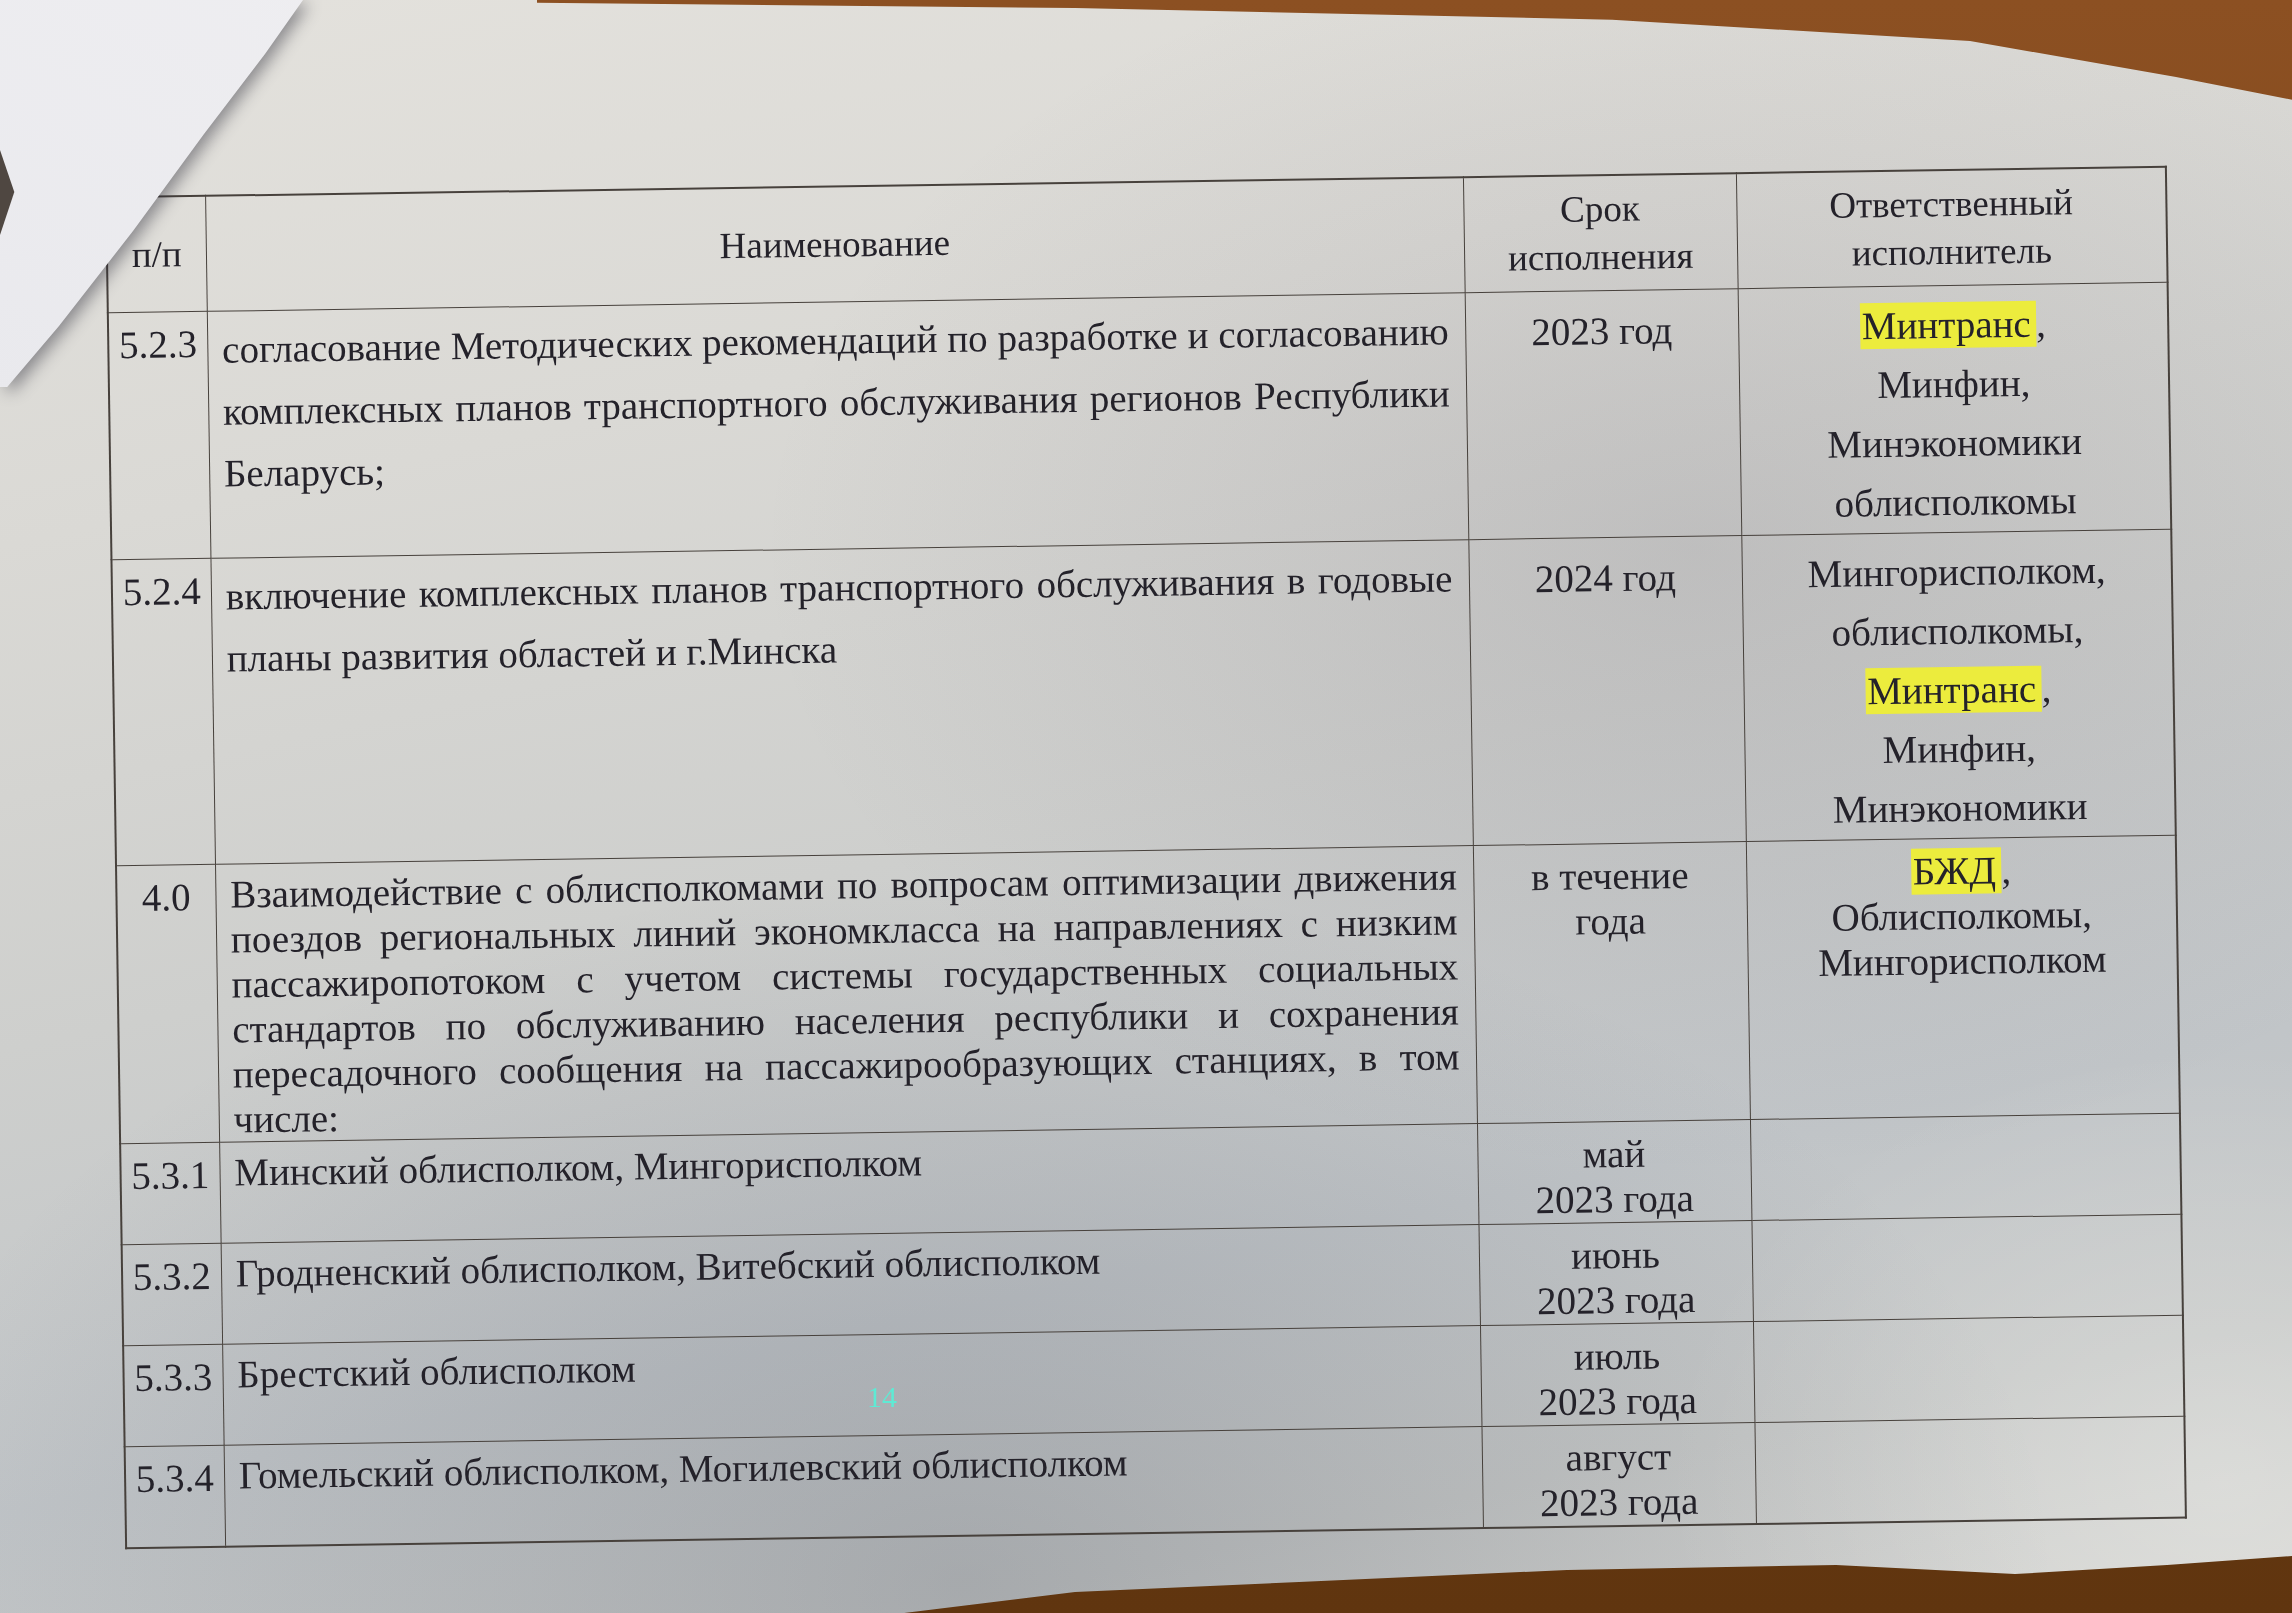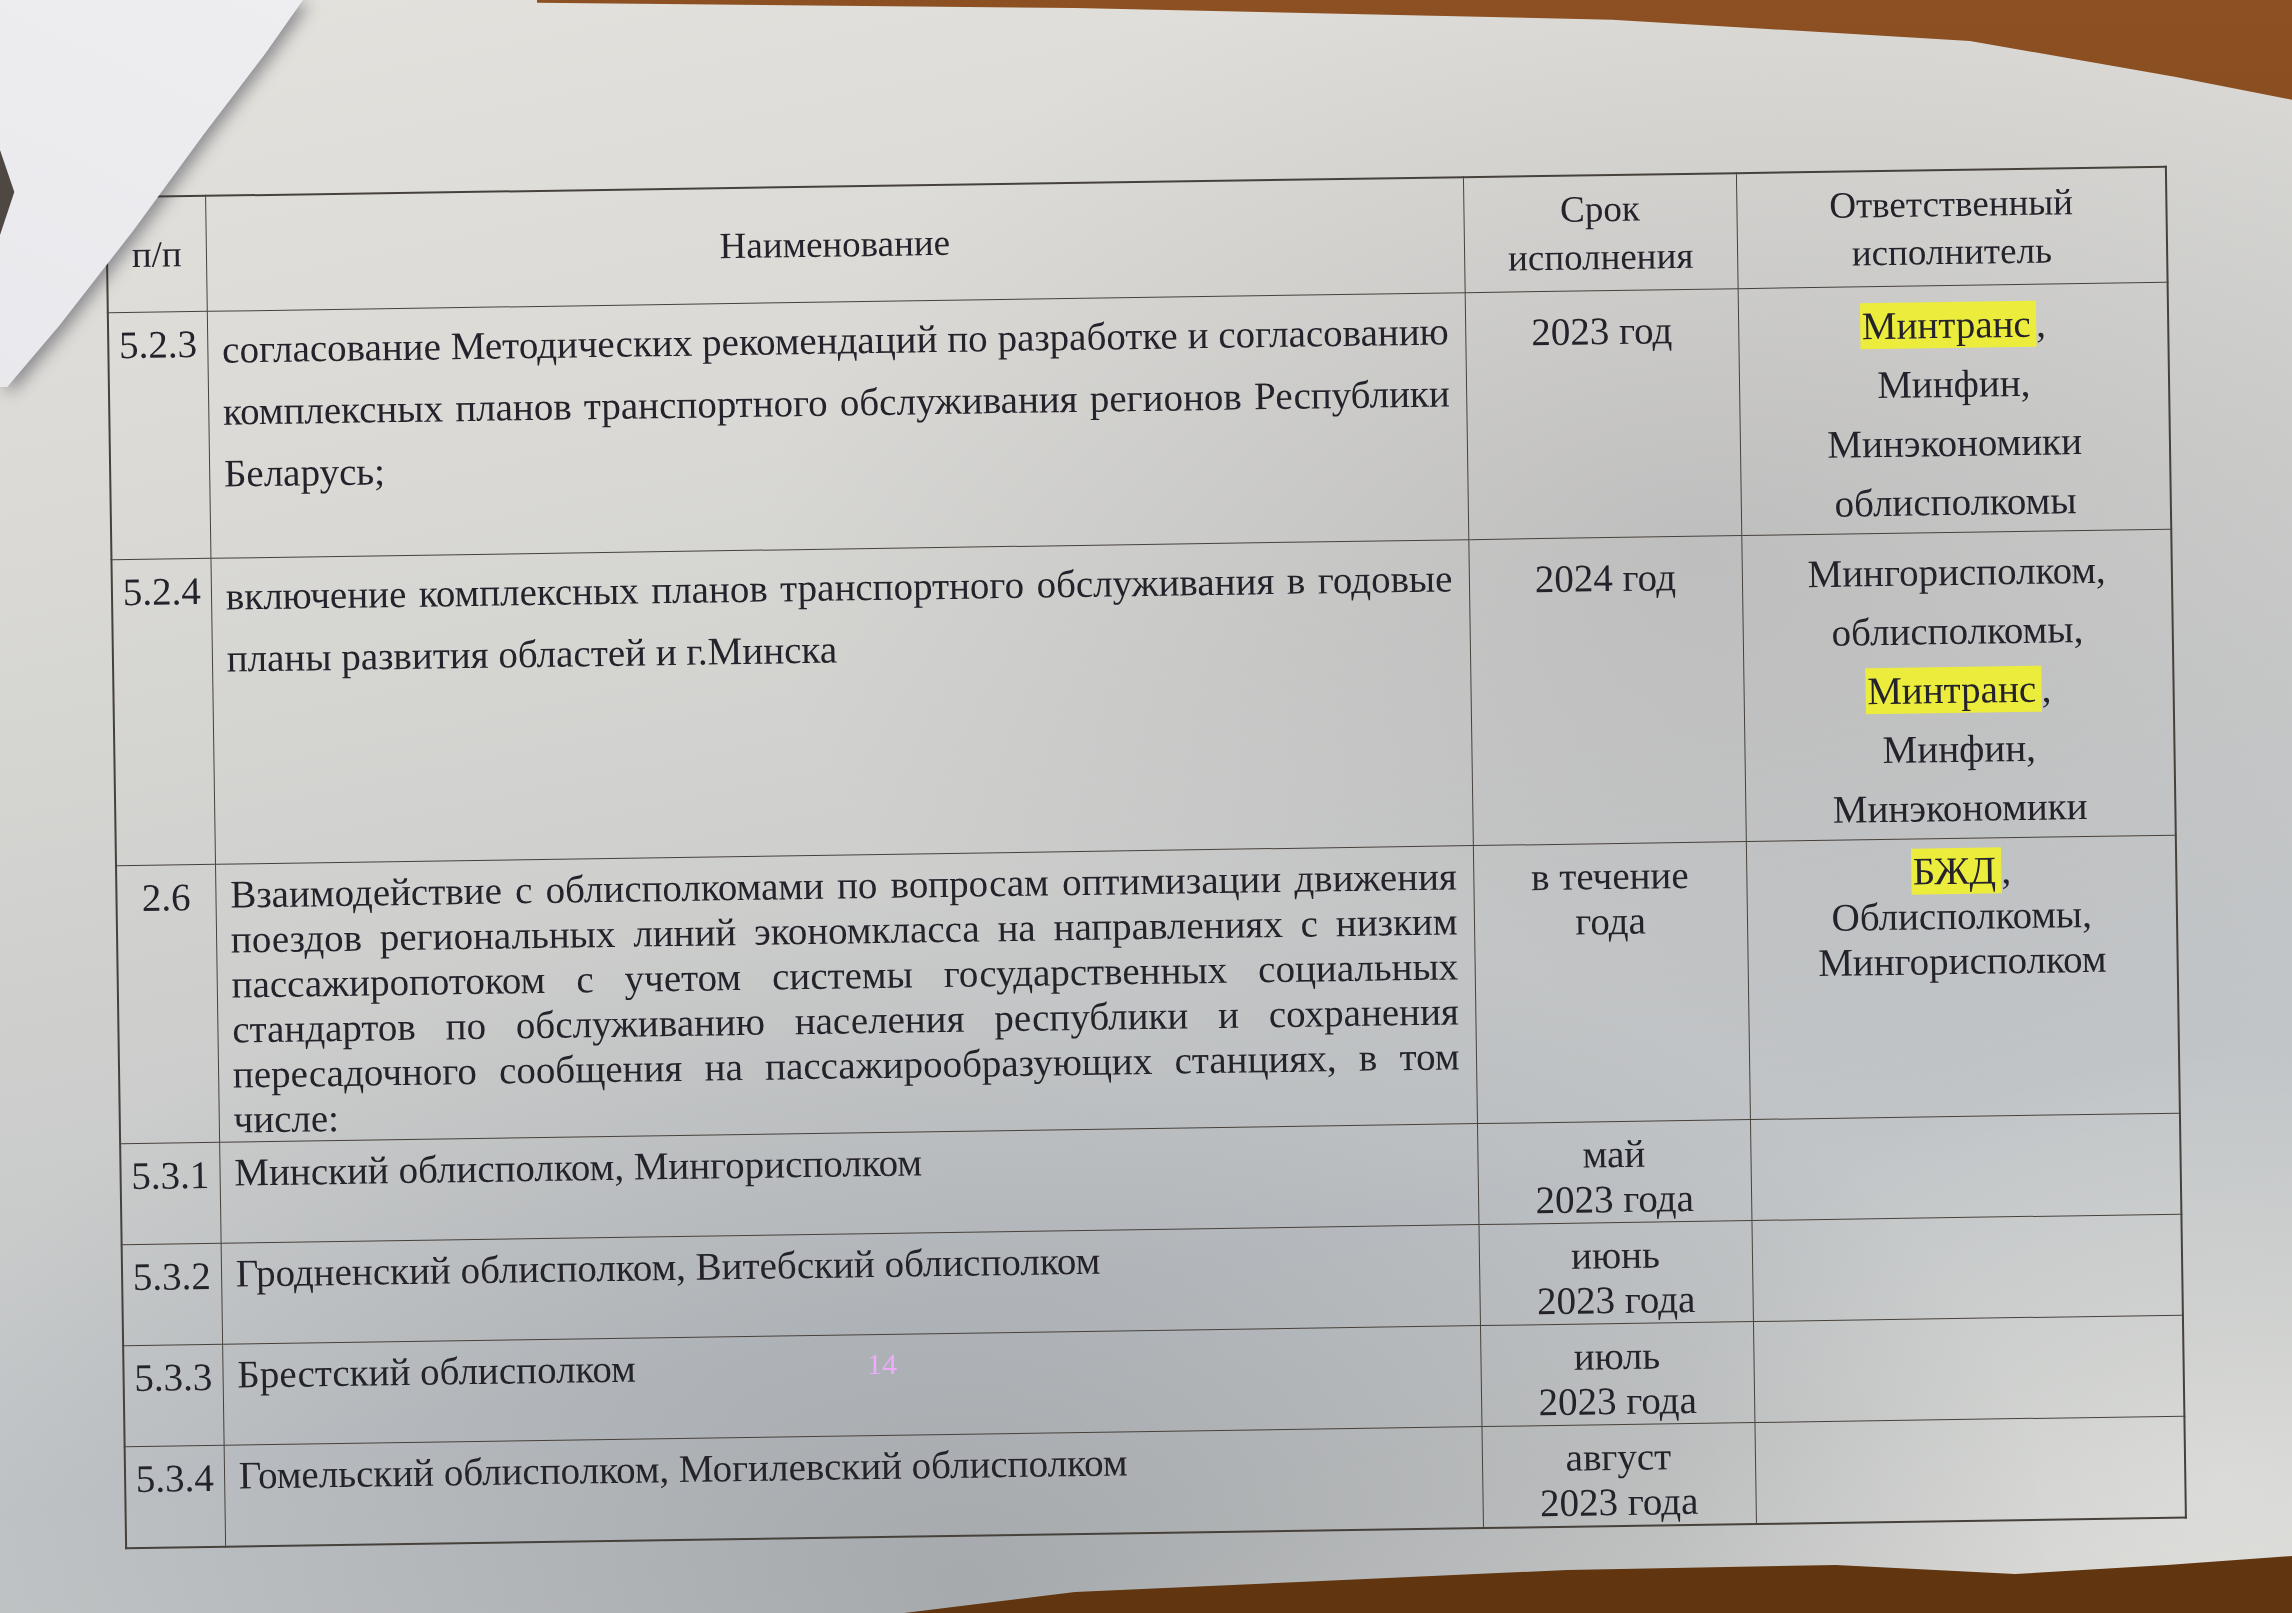--- a/index.html
+++ b/index.html
@@ -70,22 +70,22 @@
   .h-r524{height:273px;}
   .h-r53{height:255px;}
   .h-r531{height:87px;}
   .h-r532{height:91px;}
   .h-r533{height:93px;}
   .h-r534{height:101px;}
   mark.hl{background:#ecec3d;color:inherit;padding:0.9px 5.4px 2.7px 1.8px;}
   .resp-line{white-space:nowrap;}
   
   .page-num{
-    position:absolute;left:867px;top:1347px;z-index:3;
-    font-size:30px;color:#f0abfc;
+    position:absolute;left:867px;top:1380px;z-index:3;
+    font-size:30px;color:#5eead4;
     font-family:"Liberation Serif","DejaVu Serif",serif;
   }
 </style>
 </head>
 <body>
 
 <div class="scene">
 
   <div class="paper"></div>
 
@@ -148,21 +148,21 @@
           <div class="resp-line">Мингорисполком,</div>
           <div class="resp-line">облисполкомы,</div>
           <div class="resp-line"><mark class="hl">Минтранс</mark><span>,</span></div>
           <div class="resp-line">Минфин,</div>
           <div class="resp-line">Минэкономики</div>
         </td>
       </tr>
 
       <tr class="h-r53">
         <td class="cell-num">
-          <span>2.6</span>
+          <span>4.0</span>
         </td>
         <td class="cell-name lh-tight">
           <span>Взаимодействие с облисполкомами по вопросам оптимизации движения поездов региональных линий экономкласса на направлениях с низким пассажиропотоком с учетом системы государственных социальных стандартов по обслуживанию населения республики и сохранения пересадочного сообщения на пассажирообразующих станциях, в том числе:</span>
         </td>
         <td class="cell-term lh-tight">
           <div>в течение</div>
           <div>года</div>
         </td>
         <td class="cell-resp lh-tight">
           <div class="resp-line"><mark class="hl">БЖД</mark><span>,</span></div>

